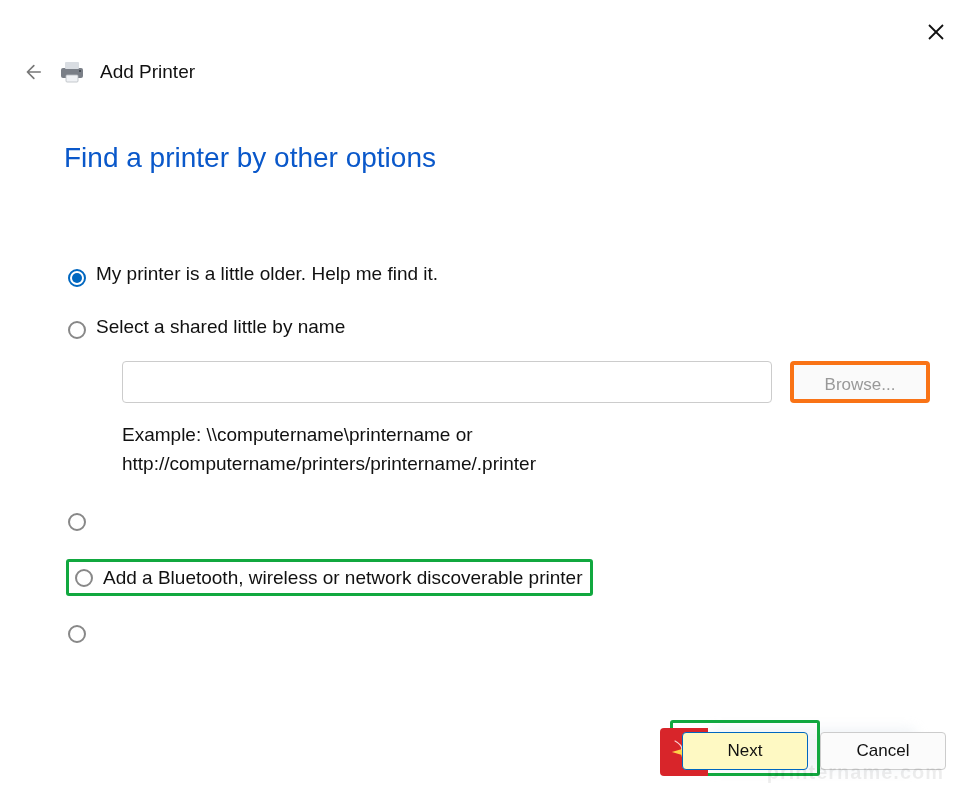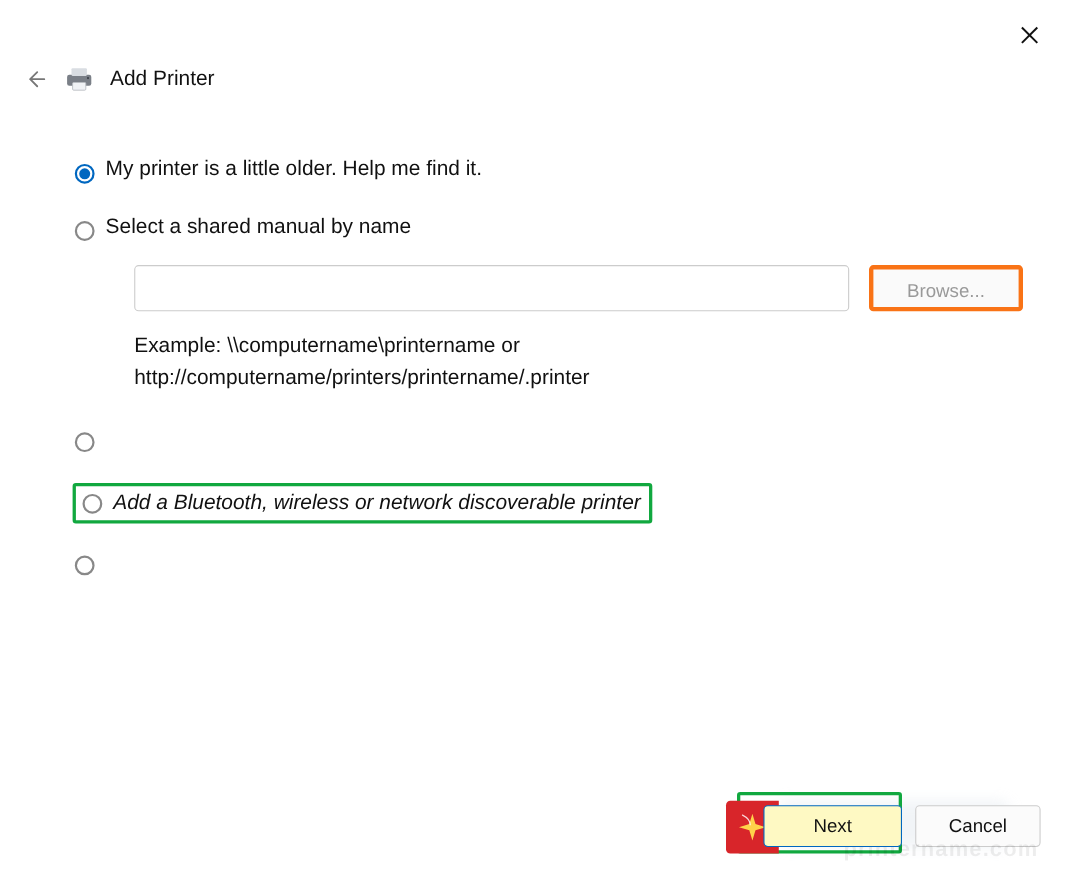--- a/index.html
+++ b/index.html
@@ -137,21 +137,20 @@
       margin-bottom: 32px;
     }
     .highlight-box {
       border: 3px solid #11a83f;
       border-radius: 3px;
       display: inline-flex;
       align-items: center;
       padding: 6px 8px 6px 6px;
       margin-left: -2px;
       margin-bottom: 26px;
-      font-style: italic;
     }
     .highlight-box .radio { margin-top: 0; }
     .highlight-box .option-label { line-height: 1; }
     .option-block { margin-bottom: 22px; }
 
     .footer {
       position: absolute;
       bottom: 28px;
       right: 24px;
       display: flex;
@@ -187,21 +186,21 @@
       border: 1px solid #0067c0;
       border-radius: 4px;
       background: #fef9c3;
       color: #111;
       font-size: 17px;
       cursor: pointer;
       position: relative;
       z-index: 3;
     }
     .cancel-btn {
-      width: 114px;
+      width: 126px;
       height: 38px;
       border: 1px solid #ccc;
       border-radius: 4px;
       background: #fbfbfb;
       color: #111;
       font-size: 17px;
       cursor: pointer;
     }
     .watermark {
       position: absolute;
@@ -248,34 +247,35 @@
       <rect x="3" y="7" width="22" height="10" rx="2" fill="#7a7f87"></rect>
       <rect x="7" y="1" width="14" height="7" rx="1" fill="#d9dde2"></rect>
       <rect x="8" y="14" width="12" height="7" rx="1" fill="#f0f2f5" stroke="#b8bcc2" stroke-width="0.8"></rect>
       <circle cx="22" cy="10" r="1" fill="#3a3f47"></circle>
     </svg>
   </span>
   <span class="header-title">Add Printer</span>
 </div>
 
 <div class="content">
+  <h1 class="page-heading">Find a printer by other options</h1>
 
   <div class="options">
 
     
     <div class="option-row">
       <span class="radio selected"></span>
       <span class="option-label">My printer is a little older. Help me find it.</span>
     </div>
 
     
     <div class="option-block">
       <div class="option-row" style="margin-bottom:0">
         <span class="radio"></span>
-        <span class="option-label">Select a shared manual by name</span>
+        <span class="option-label">Select a shared little by name</span>
       </div>
       <div class="shared-sub">
         <input type="text" class="shared-input" value="" style="">
         <div class="browse-btn">Browse...</div>
       </div>
       <div class="example-text">
         <span>Example: \\computername\printername or</span><br>
         <span>http://computername/printers/printername/.printer</span>
       </div>
     </div>

